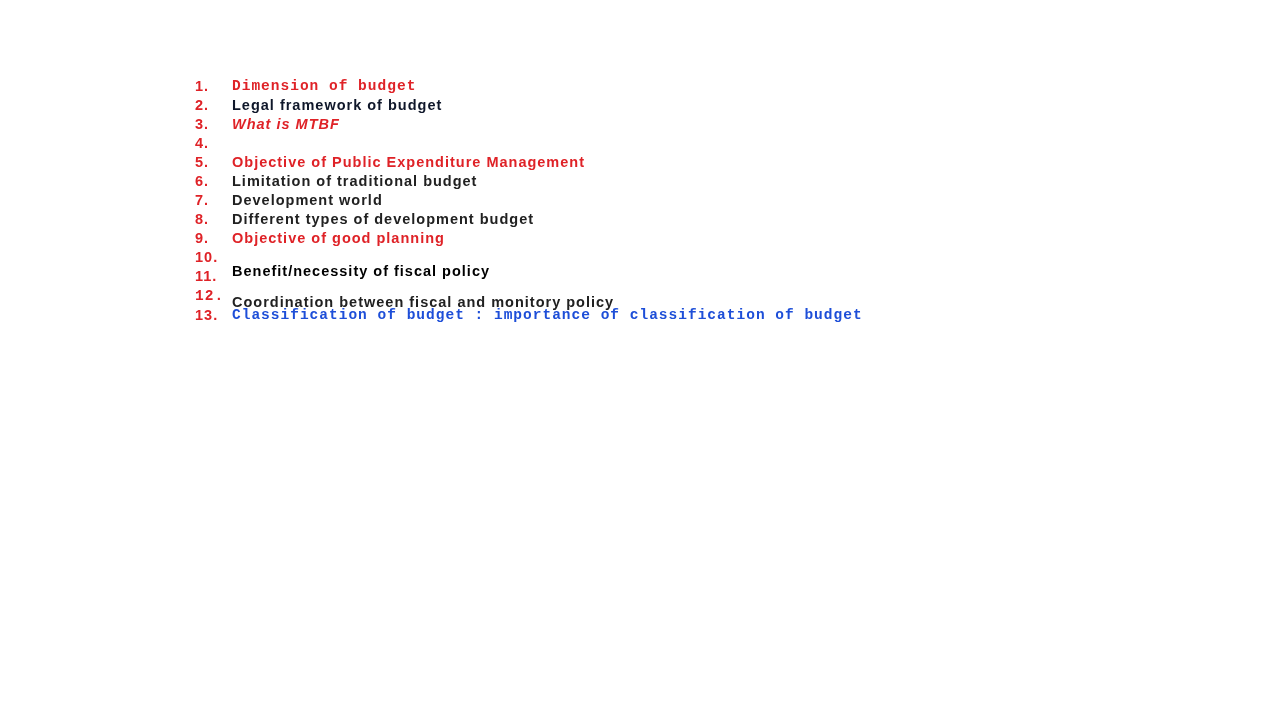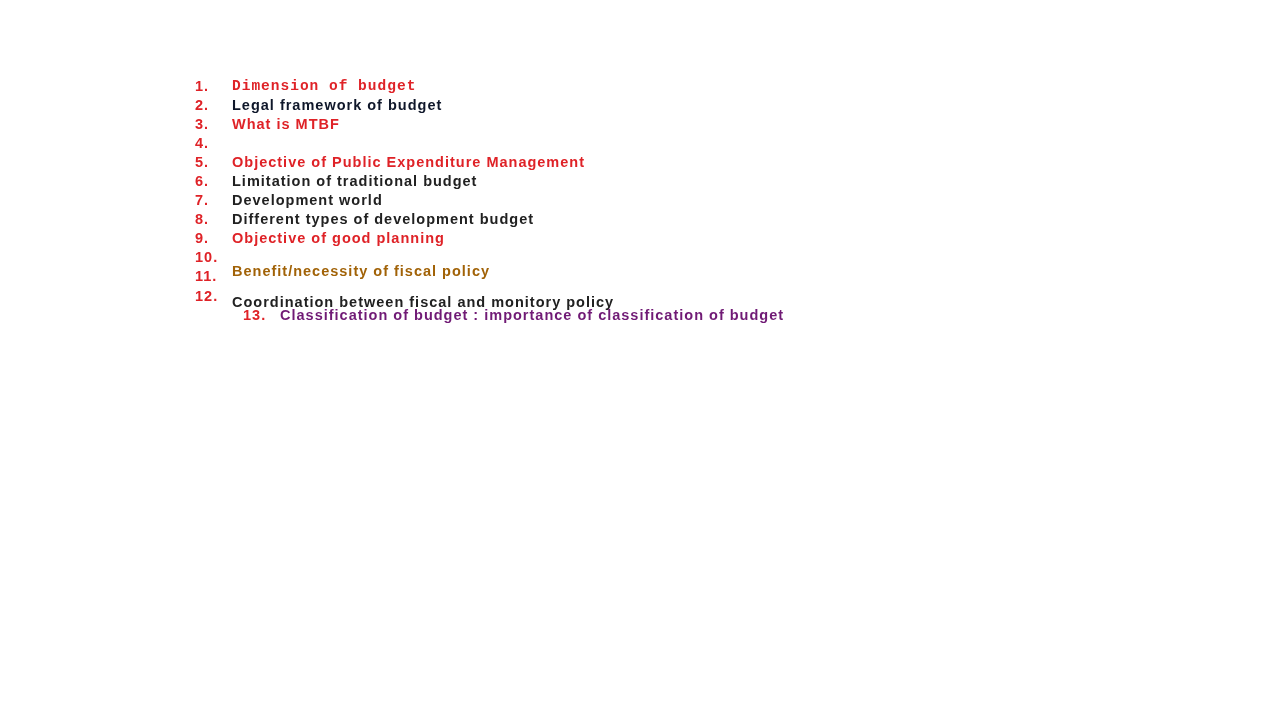--- a/index.html
+++ b/index.html
@@ -53,21 +53,21 @@
     <li>
       <span class="num" style="color: rgb(223, 34, 39);">1.</span>
       <span class="txt" style="color: rgb(223, 34, 39); font-family: Liberation Mono, monospace;">Dimension of budget</span>
     </li>
     <li>
       <span class="num" style="color: rgb(223, 34, 39);">2.</span>
       <span class="txt" style="color: #0f172a;">Legal framework of budget</span>
     </li>
     <li>
       <span class="num" style="color: rgb(223, 34, 39);">3.</span>
-      <span class="txt" style="color: rgb(223, 34, 39);">What is MTBF</span>
+      <span class="txt" style="color: rgb(223, 34, 39); font-style: italic;">What is MTBF</span>
     </li>
     <li>
       <span class="num" style="color: rgb(223, 34, 39);">4.</span>
     </li>
     <li>
       <span class="num" style="color: rgb(223, 34, 39);">5.</span>
       <span class="txt" style="color: rgb(223, 34, 39); text-align: right;">Objective of Public Expenditure Management</span>
     </li>
     <li>
       <span class="num" style="color: rgb(223, 34, 39);">6.</span>
@@ -80,27 +80,27 @@
     <li>
       <span class="num" style="color: rgb(223, 34, 39);">8.</span>
       <span class="txt" style="color: rgb(33, 33, 33);">Different types of development budget</span>
     </li>
     <li>
       <span class="num" style="color: rgb(223, 34, 39);">9.</span>
       <span class="txt" style="color: rgb(223, 34, 39);">Objective of good planning</span>
     </li>
     <li>
       <span class="num" style="color: rgb(223, 34, 39);">10.</span>
-      <span class="txt" style="color: #a16207; margin-top: 28px;">Benefit/necessity of fiscal policy</span>
+      <span class="txt" style="color: #000000; margin-top: 28px;">Benefit/necessity of fiscal policy</span>
     </li>
     <li>
       <span class="num" style="color: rgb(223, 34, 39);">11.</span>
     </li>
     <li>
-      <span class="num" style="color: rgb(223, 34, 39);">12.</span>
+      <span class="num" style="color: rgb(223, 34, 39); font-family: Liberation Mono, monospace;">12.</span>
       <span class="txt" style="color: rgb(33, 33, 33); margin-top: 12px;">Coordination between fiscal and monitory policy</span>
     </li>
     <li>
-      <span class="num" style="color: rgb(223, 34, 39); margin-left: 48px;">13.</span>
-      <span class="txt" style="color: #701a75;">Classification of budget : importance of classification of budget</span>
+      <span class="num" style="color: rgb(223, 34, 39);">13.</span>
+      <span class="txt" style="color: #1d4ed8; font-family: Liberation Mono, monospace;">Classification of budget : importance of classification of budget</span>
     </li>
   </ol>
 </div>
 
 </body></html>

